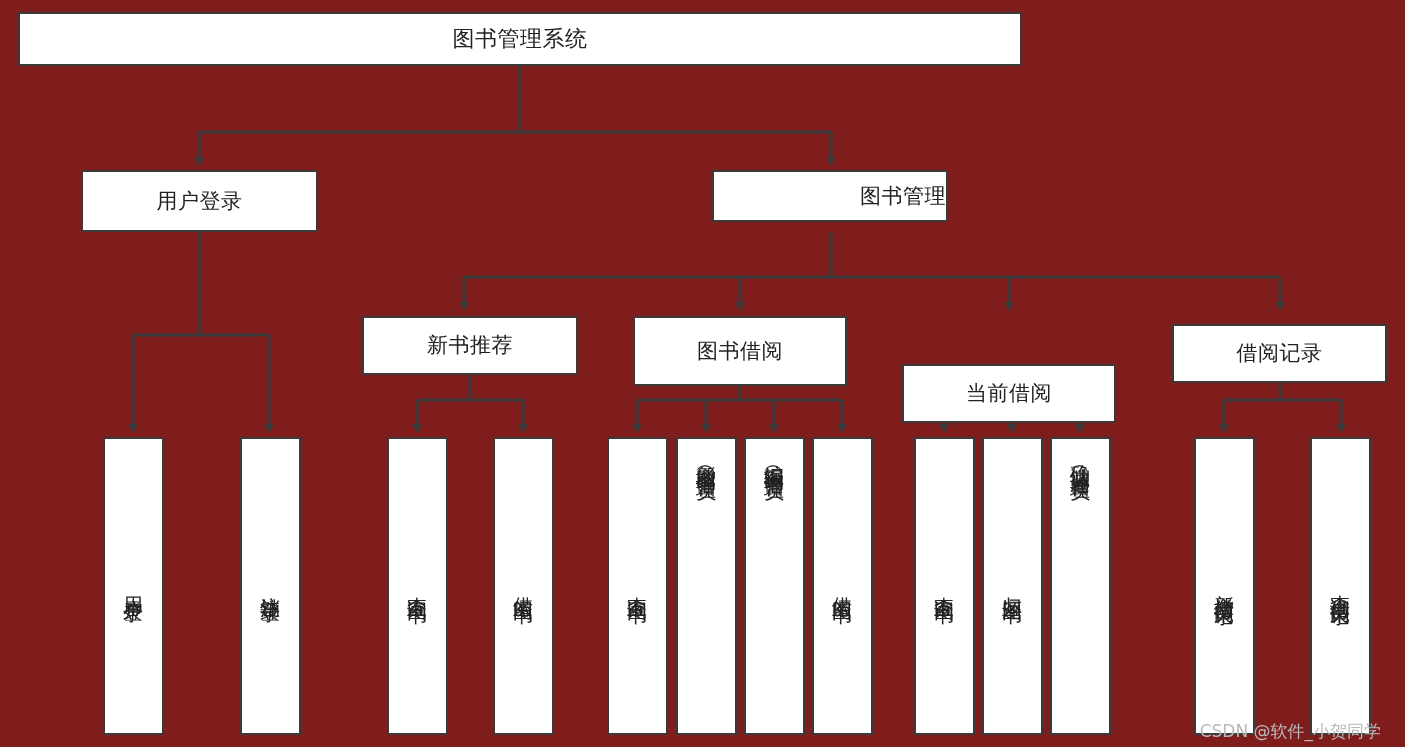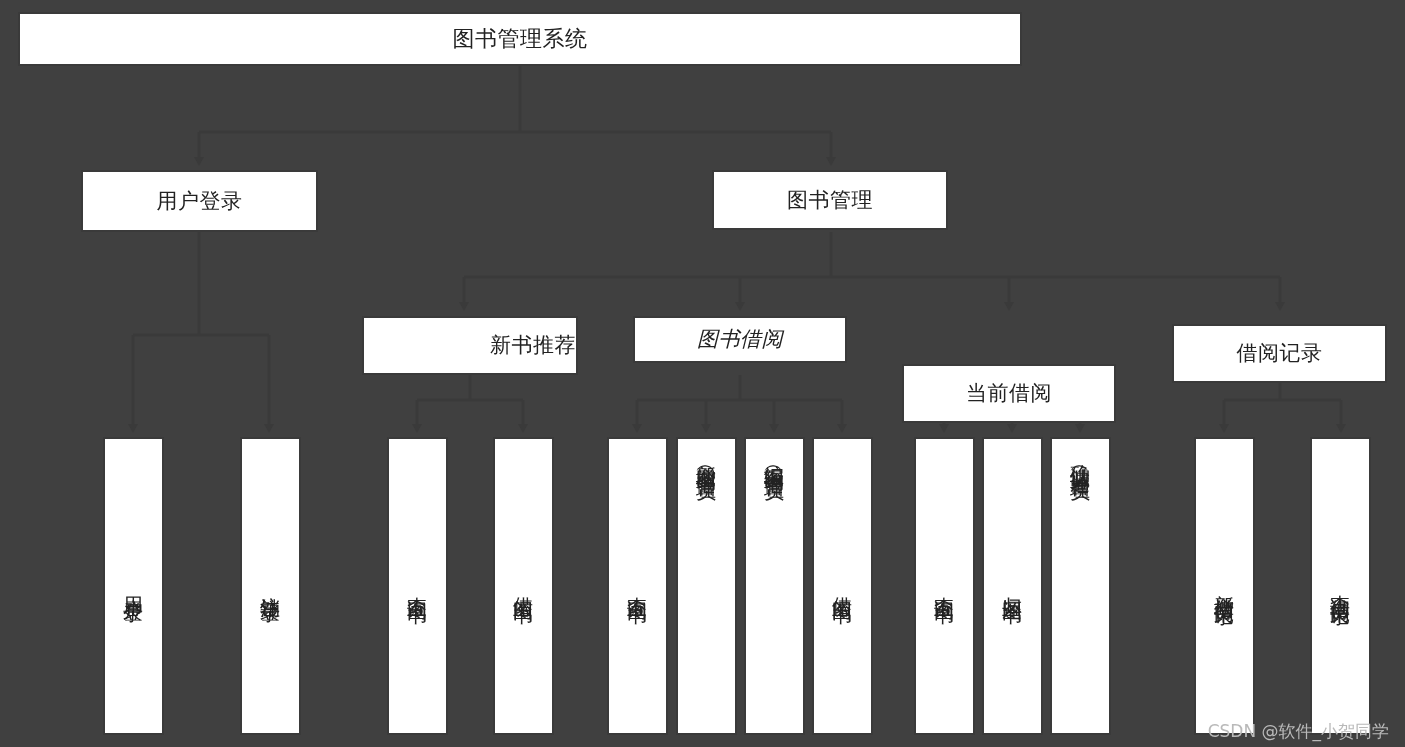--- a/index.html
+++ b/index.html
@@ -8,21 +8,21 @@
     padding: 0;
     background: #ffffff;
   }
   body {
     font-family: "DejaVu Sans", "Liberation Sans", sans-serif;
   }
   #diagram-root {
     position: relative;
     width: 1405px;
     height: 747px;
-    background: #404040;
+    background: #7f1d1d;
     overflow: hidden;
   }
   #edges-layer {
     position: absolute;
     left: 0;
     top: 0;
     width: 1405px;
     height: 747px;
     pointer-events: none;
   }
@@ -62,21 +62,21 @@
     letter-spacing: 2.5px;
     line-height: 1;
     white-space: nowrap;
   }
   .node.v.align-center {
     align-items: center;
     padding-top: 0;
   }
   #watermark {
     position: absolute;
-    right: 16px;
+    right: 24px;
     bottom: 4px;
     font-size: 17px;
     color: #b9b9b9;
     z-index: 5;
     white-space: nowrap;
     user-select: none;
   }
 </style>
 </head>
 <body>
@@ -134,29 +134,29 @@
   </svg>
 
   <div class="node h root" style="left:18px; top:12px; width:1004px; height:54px;">
     <span class="node-label">图书管理系统</span>
   </div>
 
   <div class="node h" style="left:81px; top:170px; width:237px; height:62px;">
     <span class="node-label">用户登录</span>
   </div>
 
-  <div class="node h" style="left:712px; top:170px; width:236px; height:60px;">
+  <div class="node h" style="left:712px; top:170px; width:236px; height:52px;justify-content:flex-end;">
     <span class="node-label">图书管理</span>
   </div>
 
-  <div class="node h" style="left:362px; top:316px; width:216px; height:59px;justify-content:flex-end;">
+  <div class="node h" style="left:362px; top:316px; width:216px; height:59px;">
     <span class="node-label">新书推荐</span>
   </div>
 
-  <div class="node h" style="left:633px; top:316px; width:214px; height:47px;font-style:italic;">
+  <div class="node h" style="left:633px; top:316px; width:214px; height:70px;">
     <span class="node-label">图书借阅</span>
   </div>
 
   <div class="node h" style="left:902px; top:316px; width:214px; height:59px;margin-top:48px;">
     <span class="node-label">当前借阅</span>
   </div>
 
   <div class="node h" style="left:1172px; top:324px; width:215px; height:59px;">
     <span class="node-label">借阅记录</span>
   </div>

